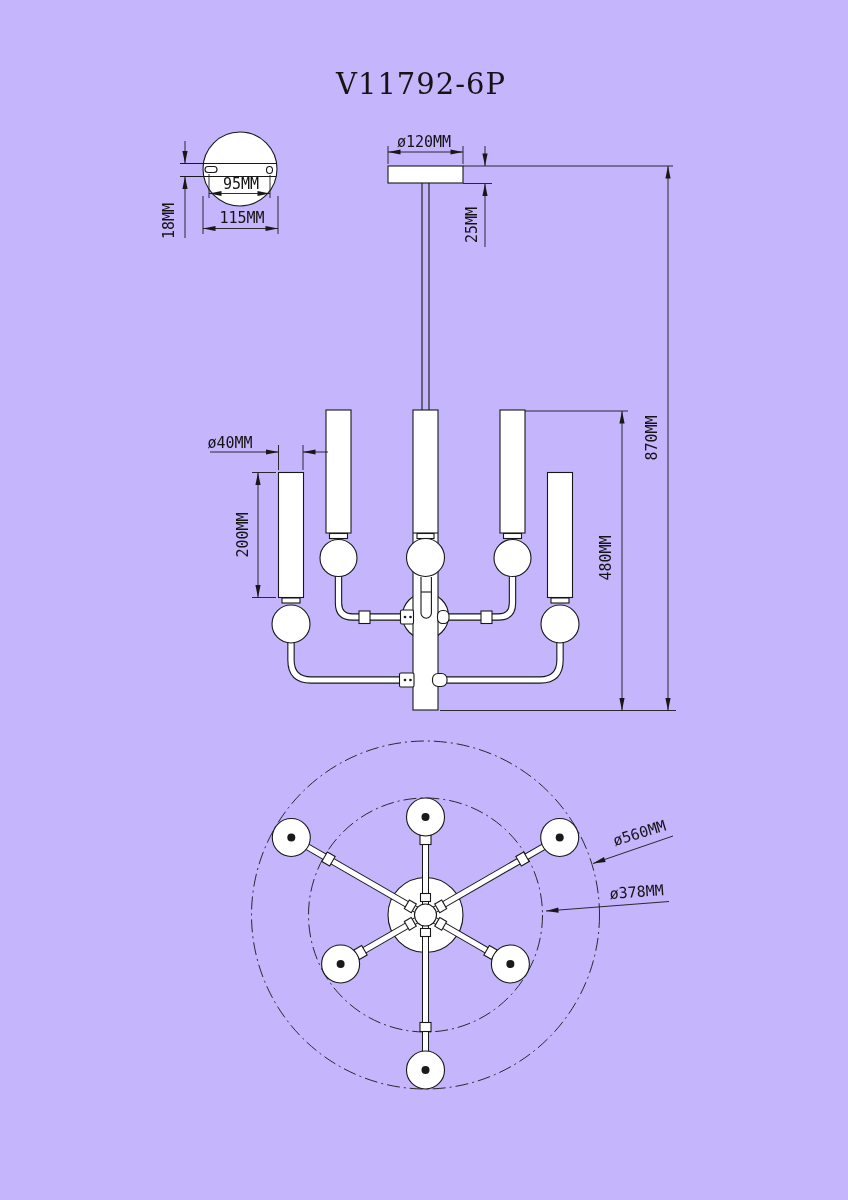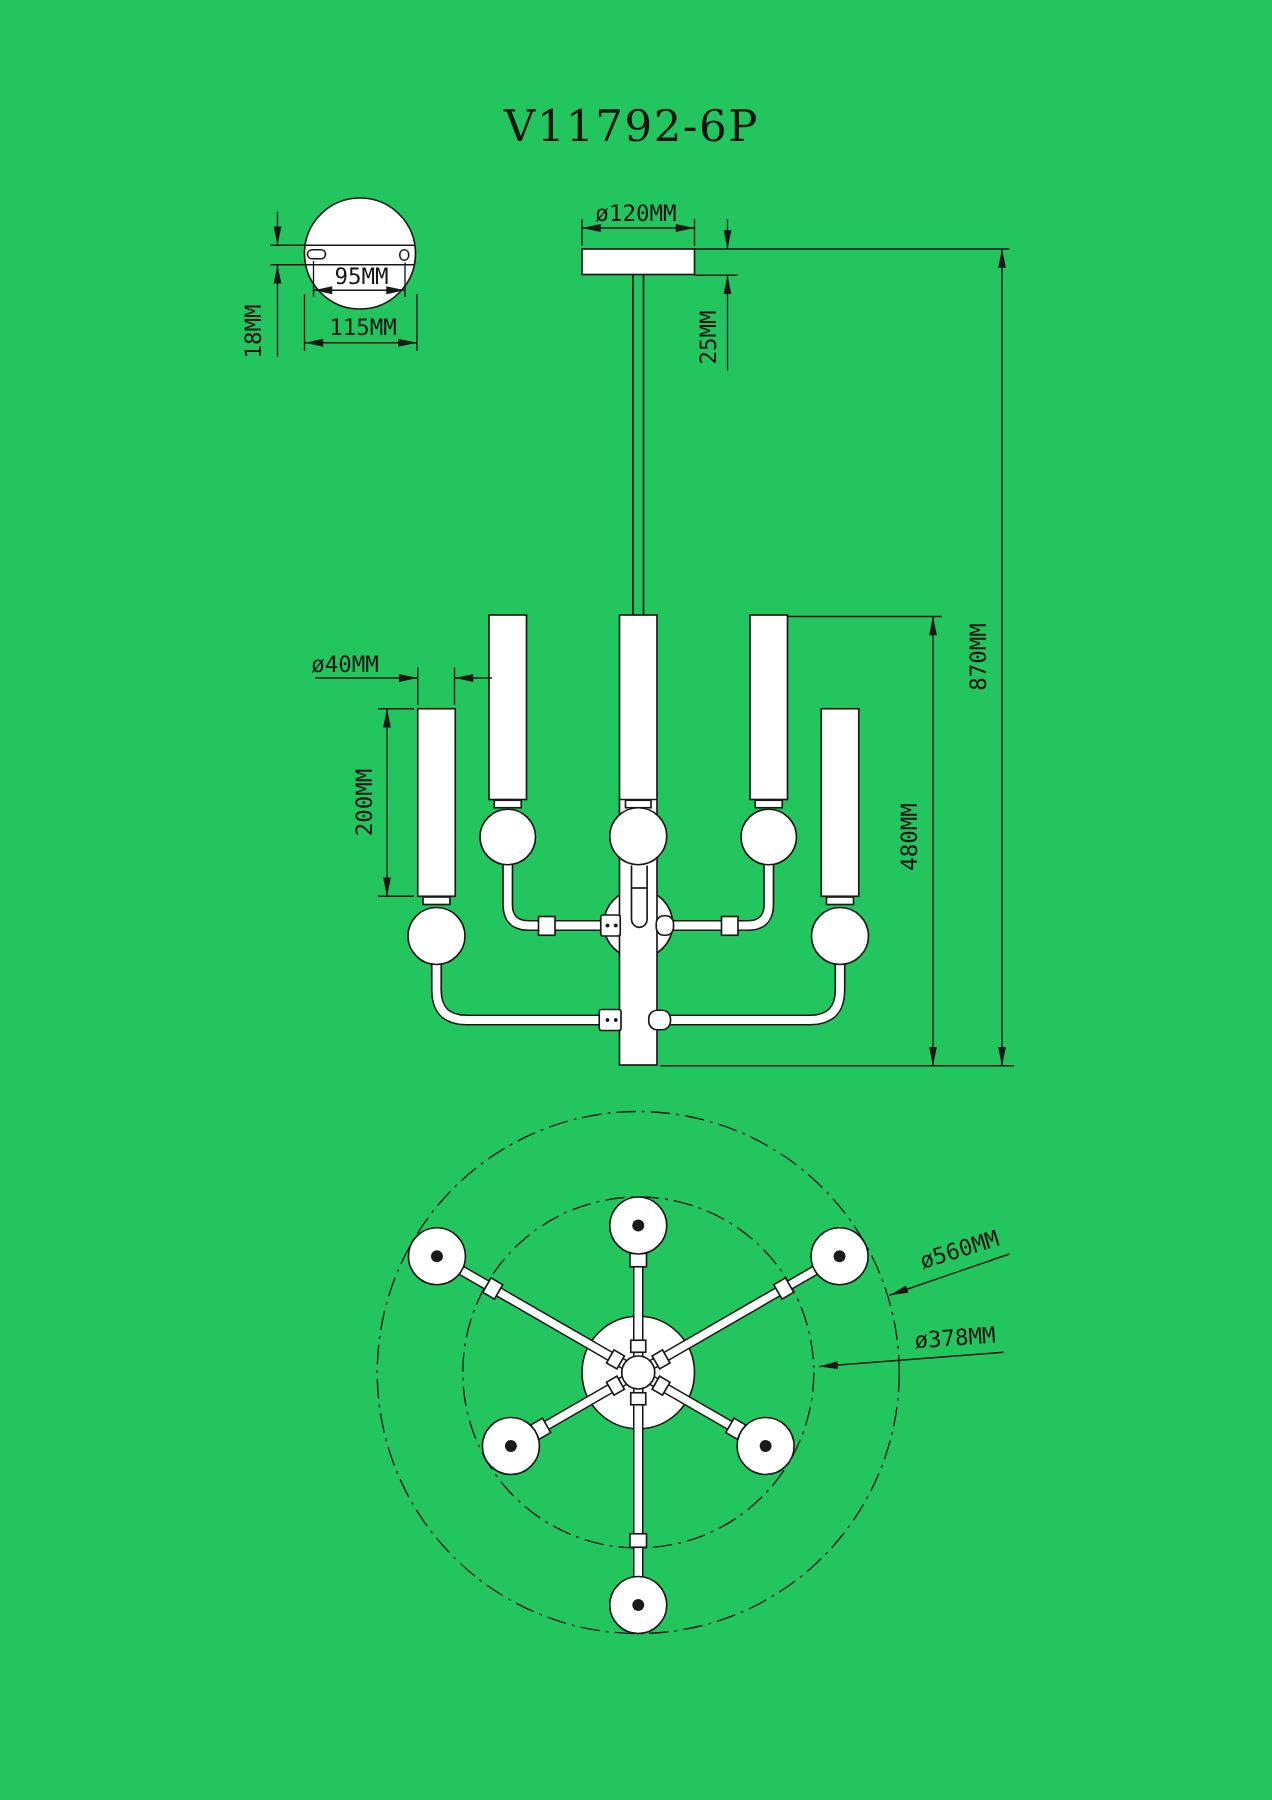--- a/index.html
+++ b/index.html
@@ -1,16 +1,16 @@
 <!DOCTYPE html>
 <html><head>
 <meta charset="utf-8">
 <style>
   html,body{margin:0;padding:0;background:#ffffff;}
-  .page{position:relative;width:848px;height:1200px;background:#22c55e;overflow:hidden;}
+  .page{position:relative;width:848px;height:1200px;background:#c4b5fd;overflow:hidden;}
   svg{display:block;}
   .ln{stroke:#181818;stroke-width:1.1;fill:none;}
   .fw{stroke:#181818;stroke-width:1.1;fill:#ffffff;}
   .dim{stroke:#181818;stroke-width:0.9;fill:none;}
   .cl{stroke:#181818;stroke-width:0.9;fill:none;stroke-dasharray:13 4 2 4;}
   .arm{stroke:#181818;stroke-width:7.4;fill:none;}
   .armw{stroke:#ffffff;stroke-width:5.2;fill:none;}
   .arm2{stroke:#181818;stroke-width:7;fill:none;}
   .armw2{stroke:#ffffff;stroke-width:5;fill:none;}
   .dimtxt{font-family:"DejaVu Sans Mono",monospace;font-size:15px;fill:#141414;}

